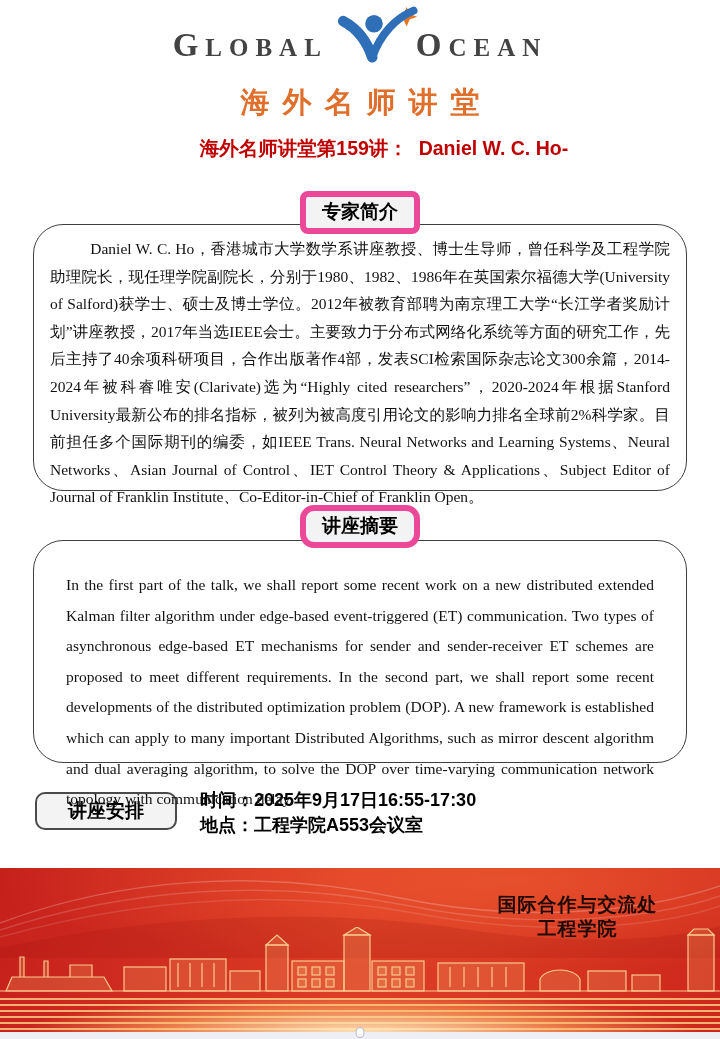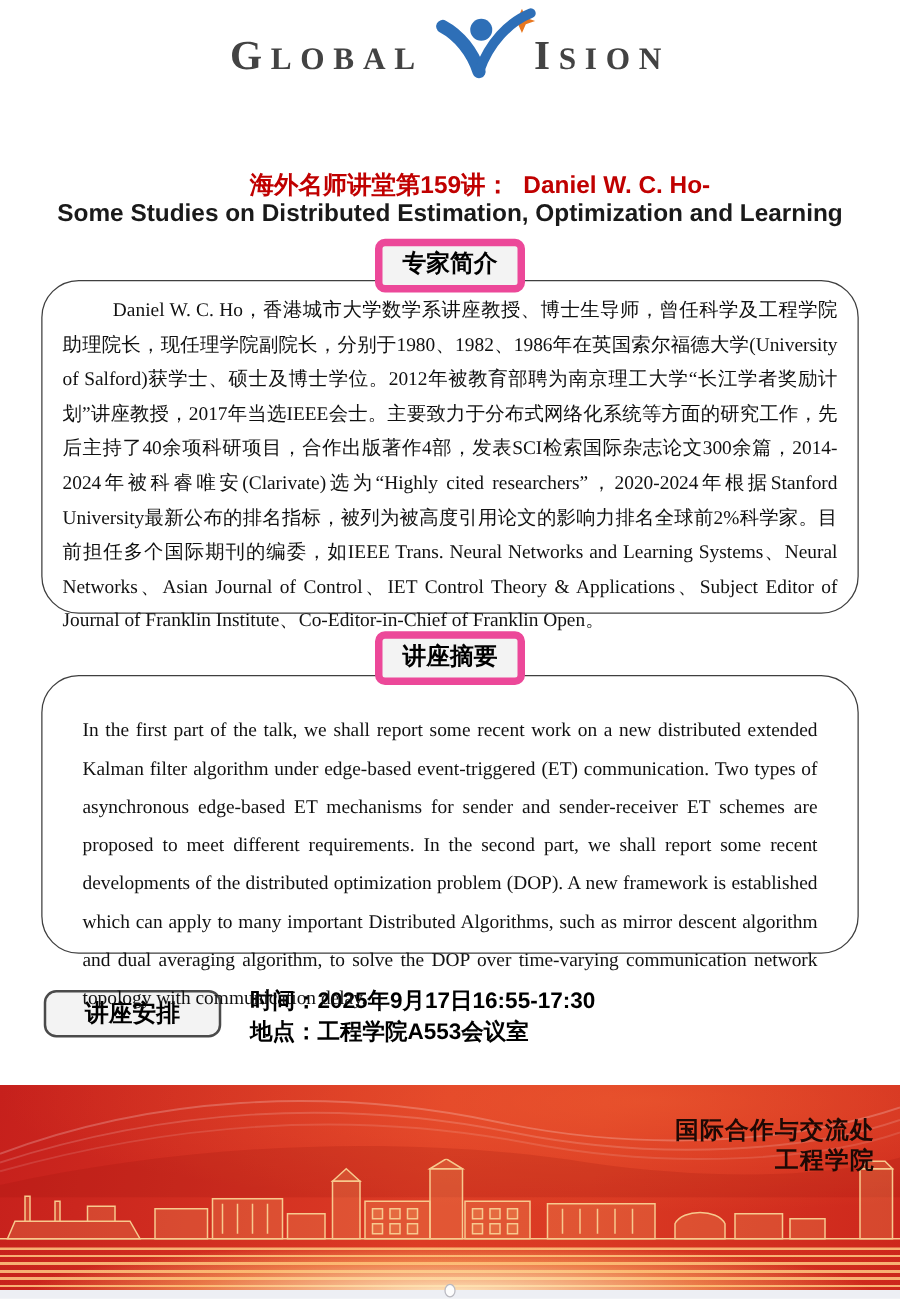--- a/index.html
+++ b/index.html
@@ -21,21 +21,21 @@
   
   .title{position:absolute;top:137px;left:0;width:100%;text-align:center;font-weight:bold;font-size:19.5px;line-height:23px;}
   .title-line1{white-space:pre-wrap;padding-left:48px;}
   
   .tag{
     position:absolute;left:50%;transform:translateX(-50%);z-index:3;
     background:#f3f3f3;border:6px solid #ec4899;border-radius:8px;
     padding:4px 16px;font-size:19px;font-weight:bold;color:#000;line-height:1.2;
   }
   .tag-expert{top:191px;}
-  .tag-abstract{top:505px;}
+  .tag-abstract{top:505px;border-radius:14px;}
   
   .panel{
     position:absolute;left:33px;width:654px;background:#fff;
     border:1.5px solid #3f3f3f;border-radius:30px;box-sizing:border-box;
     font-family:"Liberation Serif",serif;color:#111;text-align:justify;
     padding:10px 16px;z-index:1;
   }
   .panel-expert{top:224px;height:267px;font-size:15.5px;line-height:27.6px;}
   .panel-expert p{margin:0;text-indent:2.6em;}
   .panel-abstract{top:540px;height:223px;font-size:15.5px;line-height:30.6px;padding-top:13px;}
@@ -57,21 +57,21 @@
   }
   .banner-waves{position:absolute;top:0;left:0;}
   .skyline{position:absolute;left:0;bottom:30px;}
   .stripes{
     position:absolute;left:0;bottom:0;width:100%;height:34px;
     background:
       radial-gradient(60% 150% at 50% 105%, rgba(255,238,196,.95), rgba(255,190,110,.5) 48%, rgba(255,150,70,0) 78%),
       repeating-linear-gradient(180deg, rgba(255,200,130,.85) 0 2px, rgba(200,40,20,.06) 2px 6px);
   }
   .org{
-    position:absolute;left:455px;top:25px;width:245px;text-align:right;
+    position:absolute;left:455px;top:25px;width:245px;text-align:center;
     color:#1e0905;font-weight:bold;font-size:19px;line-height:24px;letter-spacing:1px;
   }
   
   .bottom-bar{position:absolute;left:0;top:1032px;width:720px;height:7px;background:#edeff4;}
   .handle{
     position:absolute;left:50%;top:-5px;transform:translateX(-50%);
     width:9px;height:11px;border-radius:50%;background:#fdfdfd;border:1px solid #b9b9c0;box-sizing:border-box;
   }
 </style>
 </head>
@@ -79,27 +79,27 @@
 
 <div class="logo">
   <div class="logo-line1">
     <span class="logo-word">GLOBAL</span>
     <svg class="logo-figure" viewBox="0 0 100 70" xmlns="http://www.w3.org/2000/svg">
       <path d="M87 1 L90.5 9 L99 12 L90.5 15 L87 23 L83.5 15 L75 12 L83.5 9 Z" fill="#e8771f"></path>
       <circle cx="50" cy="20" r="10" fill="#2e6fb7"></circle>
       <path d="M15 17 C30 25 42 40 48 58" stroke="#2e6fb7" stroke-width="12" fill="none" stroke-linecap="round"></path>
       <path d="M48 58 C57 32 75 13 95 5" stroke="#2e6fb7" stroke-width="9" fill="none" stroke-linecap="round"></path>
     </svg>
-    <span class="logo-word">ISION</span>
+    <span class="logo-word">OCEAN</span>
   </div>
+  <div class="logo-cn">海外名师讲堂</div>
 </div>
 
 <div class="title">
   <div class="title-line1" style="color:#c00000;">海外名师讲堂第159讲：  Daniel W. C. Ho-</div>
-  <div class="title-line2" style="color:#1a1a1a;">Some Studies on Distributed Estimation, Optimization and Learning</div>
 </div>
 
 <div class="tag tag-expert">专家简介</div>
 <div class="panel panel-expert">
   <p>Daniel W. C. Ho，香港城市大学数学系讲座教授、博士生导师，曾任科学及工程学院助理院长，现任理学院副院长，分别于1980、1982、1986年在英国索尔福德大学(University of Salford)获学士、硕士及博士学位。2012年被教育部聘为南京理工大学“长江学者奖励计划”讲座教授，2017年当选IEEE会士。主要致力于分布式网络化系统等方面的研究工作，先后主持了40余项科研项目，合作出版著作4部，发表SCI检索国际杂志论文300余篇，2014-2024年被科睿唯安(Clarivate)选为“Highly cited researchers”，2020-2024年根据Stanford University最新公布的排名指标，被列为被高度引用论文的影响力排名全球前2%科学家。目前担任多个国际期刊的编委，如IEEE Trans. Neural Networks and Learning Systems、Neural Networks、Asian Journal of Control、IET Control Theory &amp; Applications、Subject Editor of Journal of Franklin Institute、Co-Editor-in-Chief of Franklin Open。</p>
 </div>
 
 <div class="tag tag-abstract">讲座摘要</div>
 <div class="panel panel-abstract">
   <p>In the first part of the talk, we shall report some recent work on a new distributed extended Kalman filter algorithm under edge-based event-triggered (ET) communication. Two types of asynchronous edge-based ET mechanisms for sender and sender-receiver ET schemes are proposed to meet different requirements. In the second part, we shall report some recent developments of the distributed optimization problem (DOP). A new framework is established which can apply to many important Distributed Algorithms, such as mirror descent algorithm and dual averaging algorithm, to solve the DOP over time-varying communication network topology with communication delay.</p>

